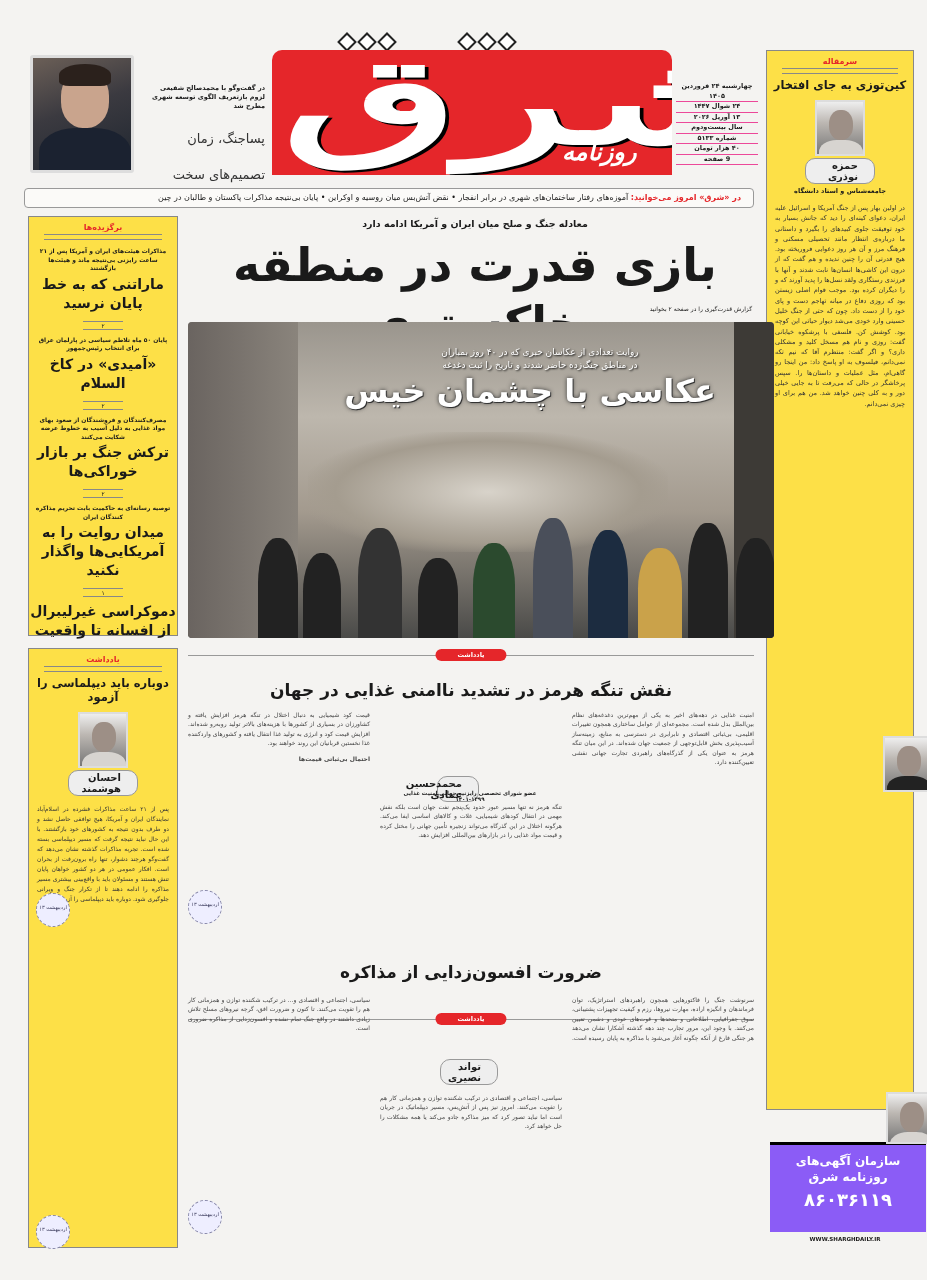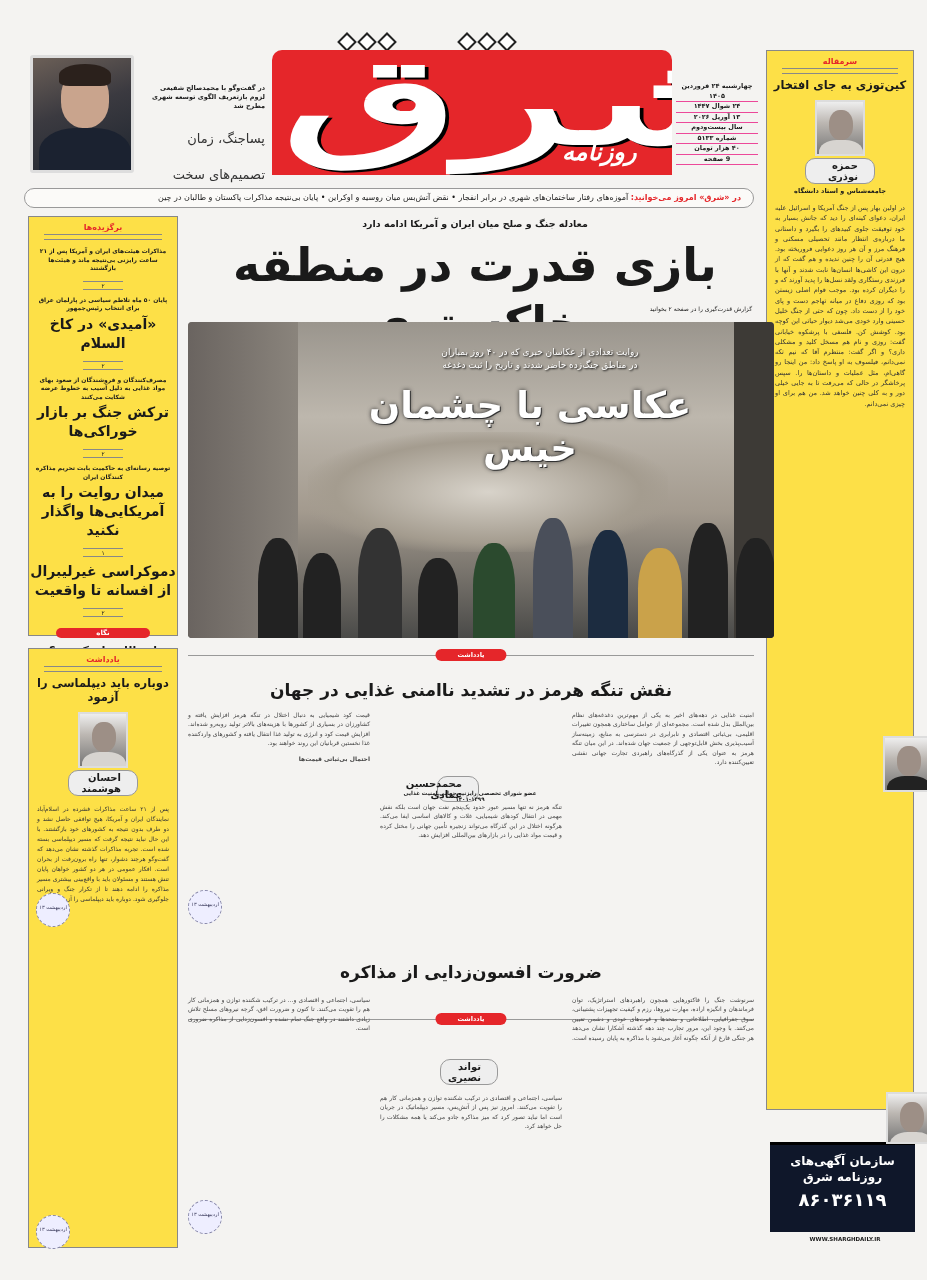--- a/index.html
+++ b/index.html
@@ -33,27 +33,27 @@
   .sec-label { color: #e5262a; font-size: 8px; font-weight: bold; text-align: center; padding-top: 6px; }
   .sec-rule { margin: 2px auto 4px; width: 80%; height: 6px; border-top: 1px solid #888; border-bottom: 1px solid #888; }
   .edit-title { font-size: 11.5px; font-weight: bold; text-align: center; margin-top: 4px; }
   .portrait { margin: 8px auto 0; width: 50px; height: 56px; border: 2px solid #ddd; background: linear-gradient(180deg,#eee 0%,#bcb7b2 40%,#777 100%); position: relative; overflow: hidden; }
   .portrait .h { position: absolute; left: 12px; top: 8px; width: 24px; height: 30px; border-radius: 45%; background: #9d8f86; }
   .portrait .b { position: absolute; left: 2px; top: 38px; width: 44px; height: 30px; border-radius: 40% 40% 0 0; background: #d7d4d0; }
   .name-tag { margin: 2px auto 0; width: 70px; text-align: right; font-size: 10px; font-weight: bold; background: #eee; border: 1px solid #999; border-radius: 10px; padding: 1px 16px; }
   .name-sub { text-align: center; font-size: 6.5px; margin-top: 3px; font-weight: bold; }
   .body-text { font-size: 6.5px; line-height: 10.3px; text-align: justify; color: #333; padding: 8px 8px 0; }
 
-  #ad-box { left: 770px; top: 1142px; width: 145px; height: 90px; background: #0f172a; border-top: 3px solid #000; color: #fff; text-align: center; }
+  #ad-box { left: 770px; top: 1142px; width: 156px; height: 90px; background: #8b5cf6; border-top: 3px solid #000; color: #fff; text-align: center; }
   #ad-box .t { font-size: 12px; font-weight: bold; line-height: 16px; margin-top: 8px; }
   #ad-box .n { font-size: 18px; font-weight: bold; letter-spacing: 1px; margin-top: 4px; }
   #ad-url { left: 790px; top: 1236px; width: 110px; font-size: 5.5px; font-weight: bold; text-align: center; }
 
   
-  #ticker { left: 24px; top: 188px; width: 730px; height: 20px; border: 1px solid #999; border-radius: 10px; font-size: 8px; line-height: 18px; padding: 0 12px; white-space: nowrap; overflow: hidden; text-align: right; background: #fbfaf8; }
+  #ticker { left: 24px; top: 188px; width: 730px; height: 20px; border: 1px solid #999; border-radius: 4px; font-size: 8px; line-height: 18px; padding: 0 12px; white-space: nowrap; overflow: hidden; text-align: right; background: #fbfaf8; }
   #ticker .lbl { color: #e5262a; font-weight: bold; }
 
   
   #col-left { left: 28px; top: 216px; width: 150px; height: 420px; text-align: center; }
   .lead { font-size: 6px; font-weight: bold; line-height: 8.5px; padding: 3px 6px 0; }
   .hl { font-size: 14px; font-weight: bold; line-height: 19px; margin-top: 2px; }
   .pg { display: inline-block; font-size: 6px; border-top: 1px solid #888; border-bottom: 1px solid #888; padding: 0 18px; margin: 3px 0; }
   .redpill { display: inline-block; background: #e5262a; color: #fff; font-size: 7px; font-weight: bold; border-radius: 9px; padding: 1px 40px; margin-top: 4px; }
 
   #col-left2 { left: 28px; top: 648px; width: 150px; height: 600px; }
@@ -65,21 +65,21 @@
   #credit { left: 190px; top: 305px; width: 570px; text-align: right; font-size: 6px; padding-right: 8px; }
 
   
   #main-photo { left: 188px; top: 322px; width: 586px; height: 316px; border-radius: 4px; overflow: hidden; background: linear-gradient(180deg,#9a958d 0%,#bdb7ad 30%,#a39a8e 60%,#4a4a48 100%); }
   #main-photo .rubble { position: absolute; left: 120px; top: 110px; width: 360px; height: 120px; background: radial-gradient(ellipse at center,#d8d3ca 0%,#a49c8f 60%,transparent 75%); }
   #main-photo .wallL { position: absolute; left: 0; top: 0; width: 110px; height: 316px; background: linear-gradient(90deg,#6a6460,#8a847c); }
   #main-photo .wallR { position: absolute; right: 0; top: 0; width: 40px; height: 316px; background: #3d3a36; }
   #main-photo .crowd { position: absolute; left: 70px; bottom: 0; width: 520px; height: 120px; }
   #main-photo .crowd span { position: absolute; bottom: 0; border-radius: 45% 45% 0 0; background: #222; }
   #photo-caption { left: 380px; top: 346px; width: 320px; text-align: center; font-size: 9px; line-height: 13px; color: #fff; text-shadow: 1px 1px 2px #000; direction: rtl; }
-  #photo-title { left: 330px; top: 372px; width: 400px; text-align: center; font-size: 37px; font-weight: bold; color: #fff; text-shadow: 1px 1px 0 #333, 0 0 4px #333; direction: rtl; margin-top: 12px; }
+  #photo-title { left: 330px; top: 372px; width: 400px; text-align: center; font-size: 32px; font-weight: bold; color: #fff; text-shadow: 1px 1px 0 #333, 0 0 4px #333; direction: rtl; }
 
   
   .sep { height: 10px; border-top: 1px solid #999; position: relative; }
   .sep .pill { position: absolute; left: 50%; top: -7px; transform: translateX(-50%); background: #e5262a; color: #fff; font-size: 6.5px; font-weight: bold; border-radius: 7px; padding: 2px 22px; }
   #sep1 { left: 188px; top: 655px; width: 566px; }
   #sep2 { left: 188px; top: 945px; width: 566px; }
   #art1-title { left: 188px; top: 680px; width: 566px; text-align: center; font-size: 17px; font-weight: bold; }
   #art2-title { left: 188px; top: 962px; width: 566px; text-align: center; font-size: 17px; font-weight: bold; }
   .cols { display: flex; gap: 10px; direction: rtl; }
   .cols .c { flex: 1; font-size: 6px; line-height: 9.4px; color: #444; text-align: justify; }
@@ -154,20 +154,21 @@
   <span class="lbl">در «شرق» امروز می‌خوانید:</span>
   <span>آموزه‌های رفتار ساختمان‌های شهری در برابر انفجار • نقض آتش‌بس میان روسیه و اوکراین • پایان بی‌نتیجه مذاکرات پاکستان و طالبان در چین</span>
 </div>
 
 <div id="col-left" class="abs framed rtl">
   <div class="sec-label">برگزیده‌ها</div>
   <div class="sec-rule"></div>
 
   <div>
     <div class="lead">مذاکرات هیئت‌های ایران و آمریکا پس از ۲۱ ساعت رایزنی بی‌نتیجه ماند و هیئت‌ها بازگشتند</div>
+    <div class="hl">ماراتنی که به خط پایان نرسید</div>
     <span class="pg">۲</span>
   </div>
   <div>
     <div class="lead">پایان ۵۰ ماه تلاطم سیاسی در پارلمان عراق برای انتخاب رئیس‌جمهور</div>
     <div class="hl">«آمیدی» در کاخ السلام</div>
     <span class="pg">۲</span>
   </div>
   <div>
     <div class="lead">مصرف‌کنندگان و فروشندگان از صعود بهای مواد غذایی به دلیل آسیب به خطوط عرضه شکایت می‌کنند</div>
     <div class="hl">ترکش جنگ بر بازار خوراکی‌ها</div>

